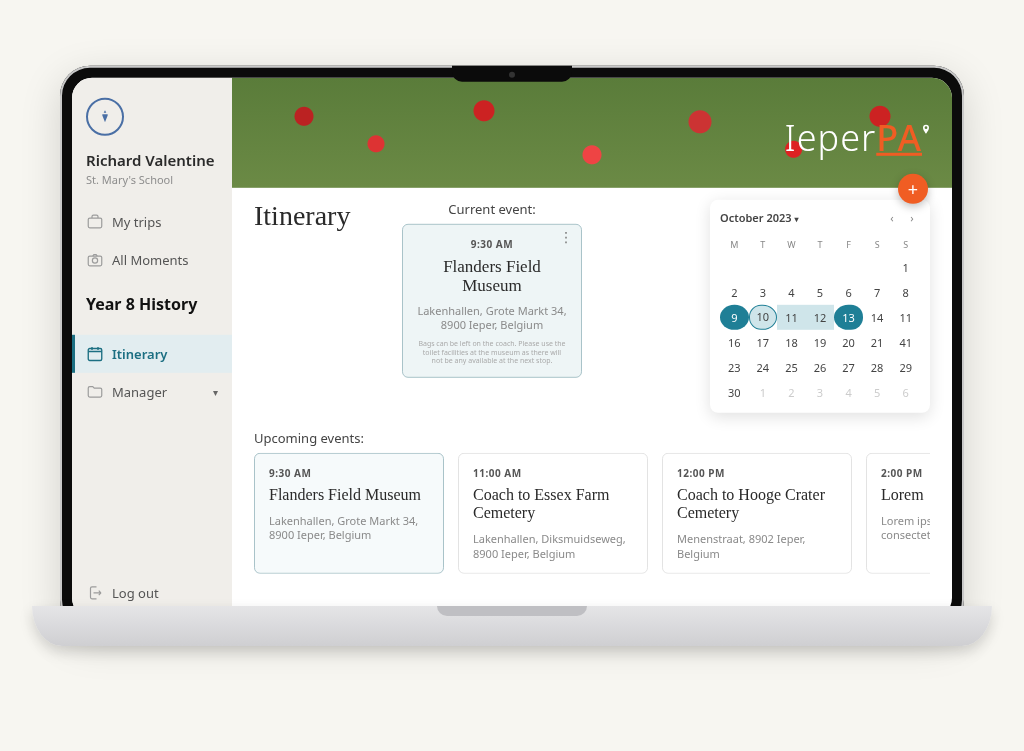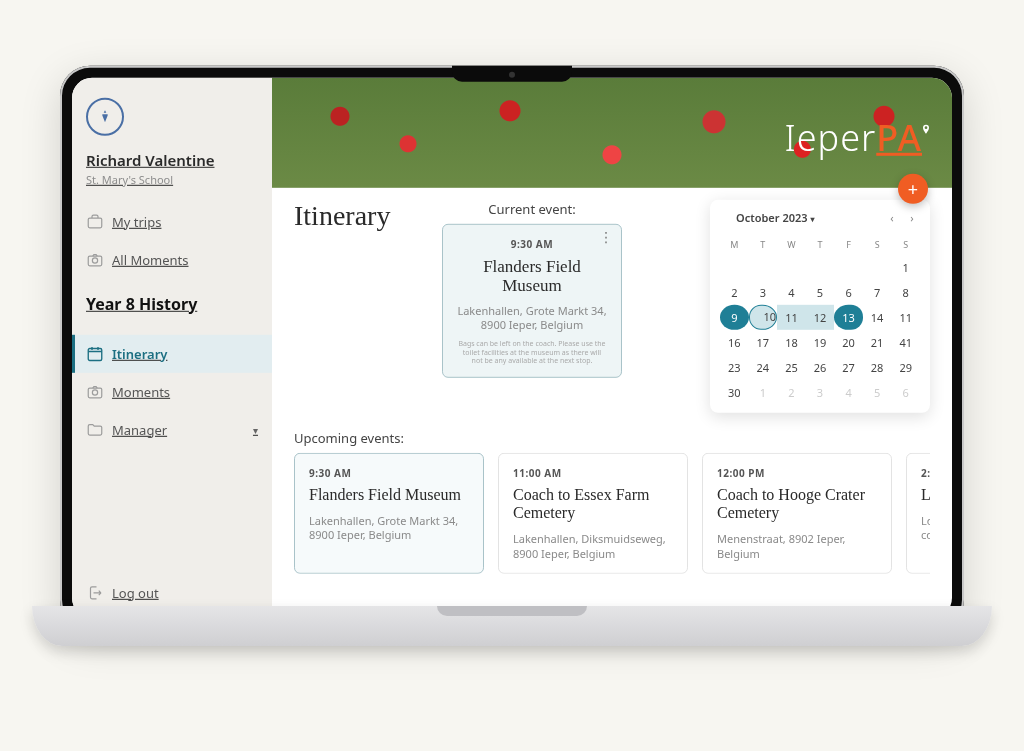--- a/index.html
+++ b/index.html
@@ -33,21 +33,21 @@
   .base{
     position:absolute;left:50%;transform:translateX(-50%);
     top:calc(50% + 230px);
     width:960px;height:40px;border-radius:0 0 30px 30px/0 0 40px 40px;
     background:linear-gradient(#e5e5e7,#cfcfd2);
     box-shadow:0 6px 14px rgba(0,0,0,.15);
   }
   .base::before{content:"";position:absolute;left:50%;top:0;transform:translateX(-50%);width:150px;height:10px;border-radius:0 0 10px 10px;background:#bfbfc3;}
   
   .app{display:flex;height:100%;width:100%;}
-  .sidebar{width:200px;background:var(--sidebar);display:flex;flex-direction:column;padding:16px 0 0;text-decoration:underline;}
+  .sidebar{width:160px;background:var(--sidebar);display:flex;flex-direction:column;padding:16px 0 0;}
   .logo{width:34px;height:34px;border:2px solid #4a6fa5;border-radius:50%;margin:4px 0 14px 14px;display:flex;align-items:center;justify-content:center;color:#4a6fa5;}
   .user{padding:0 14px 2px;}
   .user .name{font-size:15px;font-weight:600;}
   .user .school{font-size:11px;color:var(--muted);margin-top:2px;}
   .navgroup{margin-top:14px;display:flex;flex-direction:column;}
   .navitem{
     display:flex;align-items:center;gap:8px;padding:10px 14px;font-size:13px;color:#555;cursor:pointer;
   }
   .navitem.active{color:var(--accent);background:#e2edf0;border-left:3px solid var(--accent);padding-left:11px;font-weight:600;}
   .nav-section{padding:14px 14px 6px;font-size:16px;font-weight:700;color:#111;}
@@ -85,30 +85,30 @@
   .card.big{width:150px;}
   .card .time{font-size:10px;font-weight:700;color:#555;letter-spacing:.5px;}
   .card .title{font-family:Georgia,serif;font-size:17px;line-height:1.15;margin:6px 0 8px;color:#2a2a2a;}
   .card .addr{font-size:11px;color:#8a8a8a;line-height:1.3;}
   .card .note{font-size:7px;color:#aaa;line-height:1.2;margin-top:8px;}
   .card .menu{position:absolute;right:8px;top:8px;color:#777;font-size:14px;line-height:.5;cursor:pointer;}
   
   .cal{
     width:200px;margin-left:auto;background:#fff;border-radius:8px;box-shadow:0 4px 16px rgba(0,0,0,.12);padding:10px 10px 8px;font-size:11px;
   }
-  .cal-head{display:flex;align-items:center;gap:4px;color:#555;margin-left:16px;}
+  .cal-head{display:flex;align-items:center;gap:4px;color:#555;}
   .cal-head .title{font-weight:600;color:#444;flex:1;}
   .cal-head .arrow{width:16px;height:16px;display:flex;align-items:center;justify-content:center;cursor:pointer;color:#888;}
   .cal-grid{display:grid;grid-template-columns:repeat(7,1fr);gap:0px;margin-top:8px;text-align:center;}
   .cal-dow{color:#888;font-size:9px;padding:4px 0;}
   .cal-day{padding:5px 0;color:#444;position:relative;cursor:pointer;}
   .cal-day.other{color:#ccc;}
   .cal-day.hl{background:var(--cal-light);}
   .cal-day.sel{background:var(--cal-blue);color:#fff;border-radius:50%;}
-  .cal-day.ring{border:1.5px solid var(--cal-blue);border-radius:50%;padding:3px 0;text-align:right;}
+  .cal-day.ring{border:1.5px solid var(--cal-blue);border-radius:50%;padding:3px 0;}
   .cal-day.hl.first{border-top-left-radius:12px;border-bottom-left-radius:12px;}
   .cal-day.hl.last{border-top-right-radius:12px;border-bottom-right-radius:12px;}
   
   .upcoming{margin-top:16px;}
   .row{display:flex;gap:14px;overflow:hidden;}
   .ev{
     flex:0 0 160px;border:1px solid #e3e3e3;border-radius:6px;padding:12px 14px;background:#fff;cursor:pointer;
   }
   .ev.highlight{border:1.5px solid var(--card-border);background:#f6fafb;}
   .ev .time{font-size:10px;font-weight:700;color:#555;letter-spacing:.5px;}
@@ -158,30 +158,20 @@
           <div class="nav-section">Year 8 History</div>
           <div class="navgroup">
             <div class="navitem active">
               <span class="ic">
                   <svg viewBox="0 0 24 24" fill="none" stroke="currentColor" stroke-width="1.8">
                     <rect x="3" y="5" width="18" height="16" rx="2"></rect>
                     <path d="M3 9h18M8 3v4M16 3v4"></path>
                   </svg>
                 </span>
               <span>Itinerary</span>
-            </div>
-            <div class="navitem">
-              <span class="ic">
-                  <svg viewBox="0 0 24 24" fill="none" stroke="currentColor" stroke-width="1.6">
-                    <rect x="3" y="7" width="18" height="13" rx="2"></rect>
-                    <circle cx="12" cy="13" r="3.5"></circle>
-                    <path d="M9 7l1.5-2h3L15 7"></path>
-                  </svg>
-                </span>
-              <span>Moments</span>
             </div>
             <div class="navitem">
               <span class="ic">
                   <svg viewBox="0 0 24 24" fill="none" stroke="currentColor" stroke-width="1.6">
                     <path d="M3 7a2 2 0 012-2h4l2 2h8a2 2 0 012 2v8a2 2 0 01-2 2H5a2 2 0 01-2-2V7z"></path>
                   </svg>
                 </span>
               <span>Manager</span>
               <span class="chev">▾</span>
             </div>

